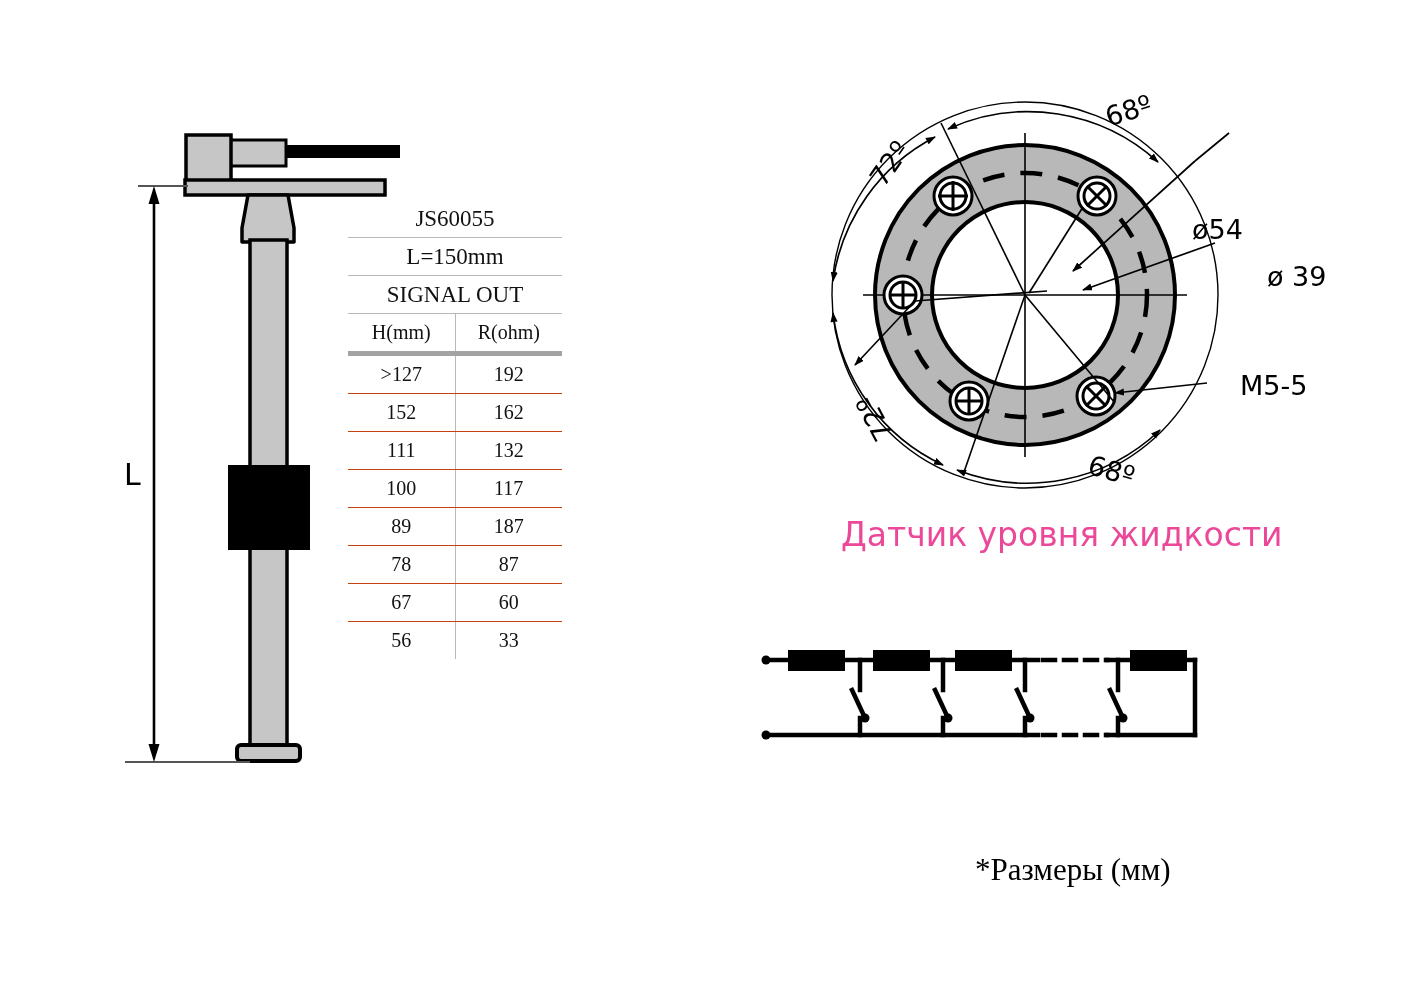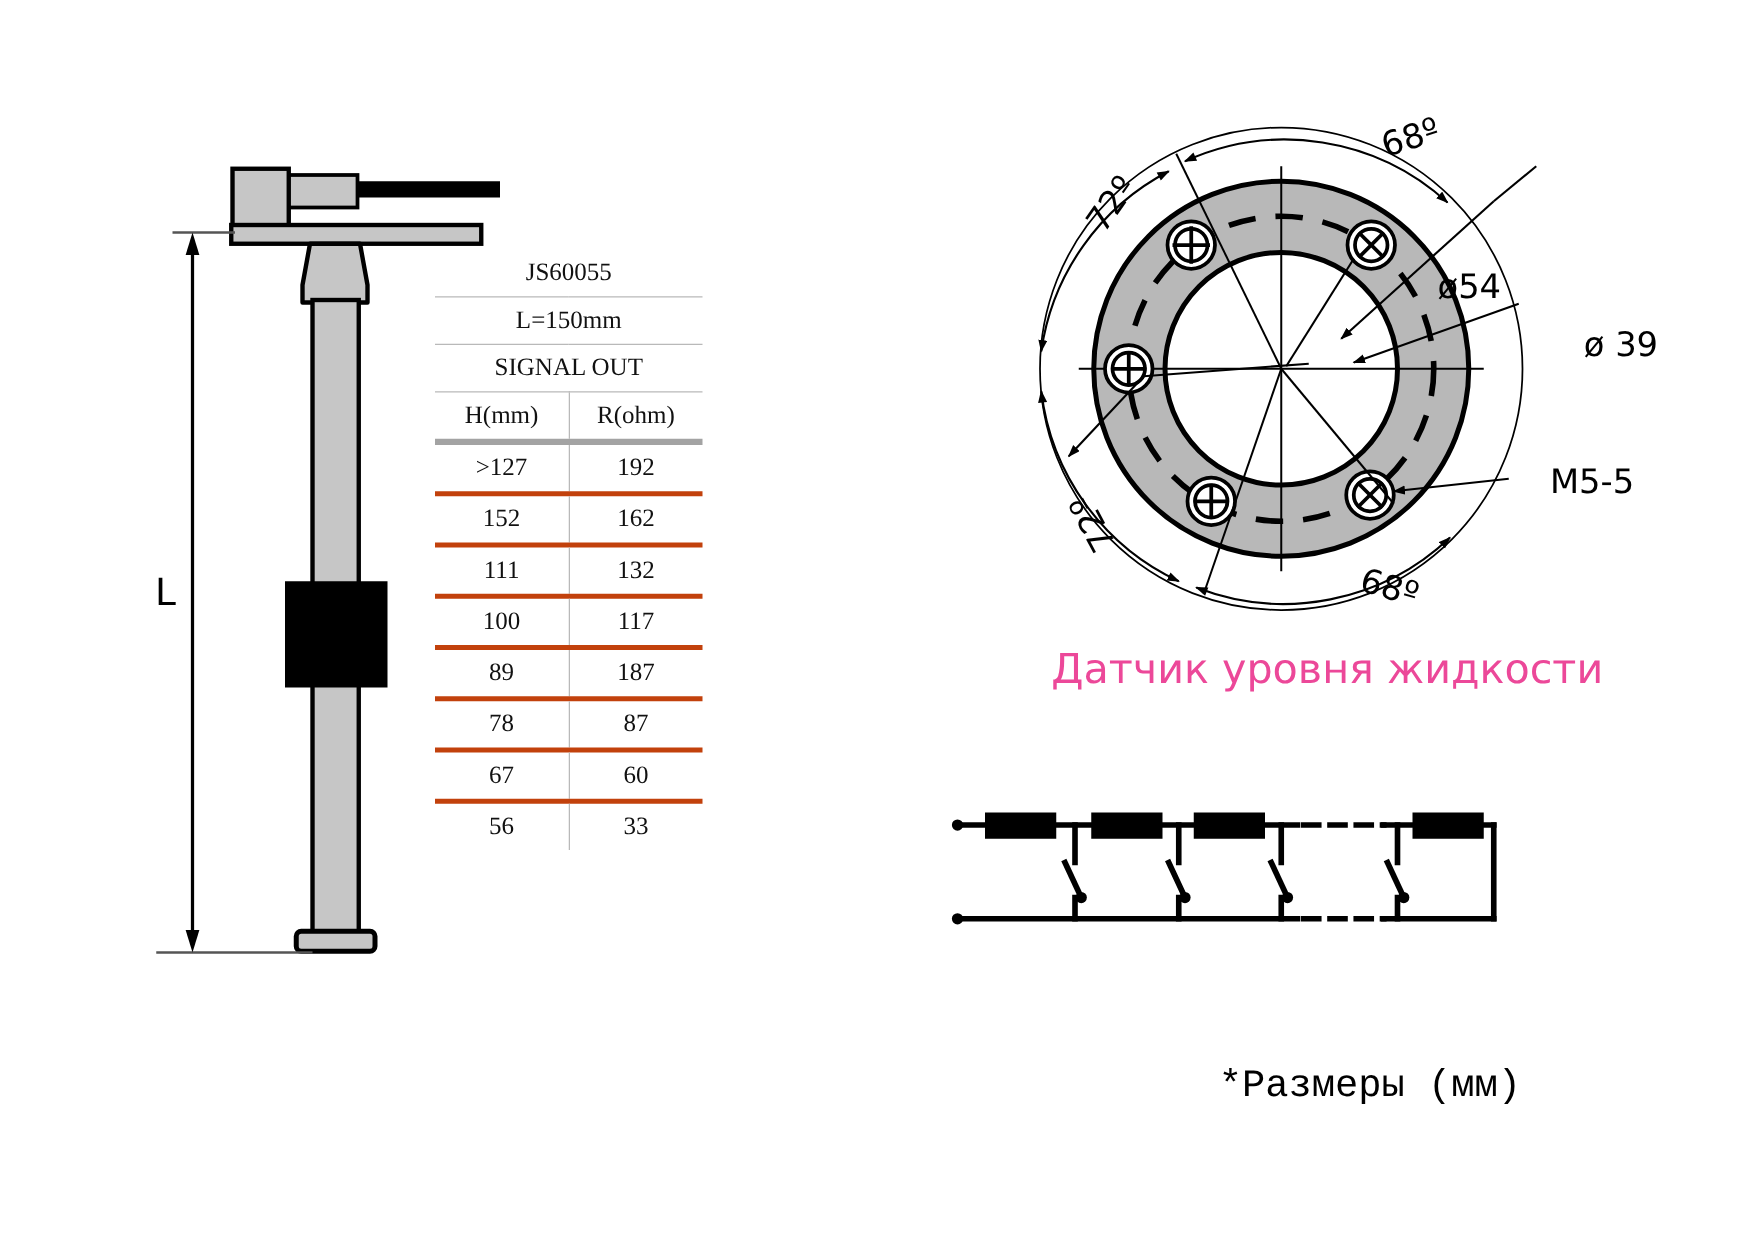--- a/index.html
+++ b/index.html
@@ -42,27 +42,27 @@
   .spec-table td {
     text-align: center;
     padding: 0;
     height: 37px;
     font-size: 20px;
     line-height: 37px;
     white-space: nowrap;
   }
   .spec-table tr.titlerow td {
     border-bottom: 1px solid #b9b9b9;
-    font-size: 20px;
+    font-size: 23px;
   }
   .spec-table tr.headrow td {
     border-bottom: 5px solid #a3a3a3;
   }
   .spec-table tr.datarow td {
-    border-bottom: 4px solid #c2410c;
+    border-bottom: 1px solid #c2410c;
   }
   .spec-table tr:last-child td {
     border-bottom: none;
   }
   .spec-table td.colh {
     border-right: 1px solid #b9b9b9;
     width: 50%;
   }
   .spec-table td.colr {
     width: 50%;
@@ -77,34 +77,34 @@
     font-family: "DejaVu Sans", sans-serif;
     letter-spacing: 0px;
     white-space: nowrap;
     color: #ec4899;
   }
   .caption-units {
     position: absolute;
     left: 975px;
     top: 852px;
     font-size: 31px;
-    font-family: Liberation Mono, monospace;
+    font-family: Liberation Serif, serif;
     white-space: nowrap;
     color: #000;
   }
 
   
   .dim-label {
     position: absolute;
     font-family: "DejaVu Sans", sans-serif;
     font-size: 27px;
     white-space: nowrap;
     color: #000;
   }
-  #lbl-d54 { left: 1150px; top: 214px; }
+  #lbl-d54 { left: 1192px; top: 214px; }
   #lbl-d39 { left: 1240px; top: 261px; margin-left: 27px; }
   #lbl-m55 { left: 1240px; top: 370px; }
 
   .angle-label {
     position: absolute;
     font-family: "DejaVu Sans", sans-serif;
     font-size: 27px;
     white-space: nowrap;
     color: #000;
     transform-origin: center center;

